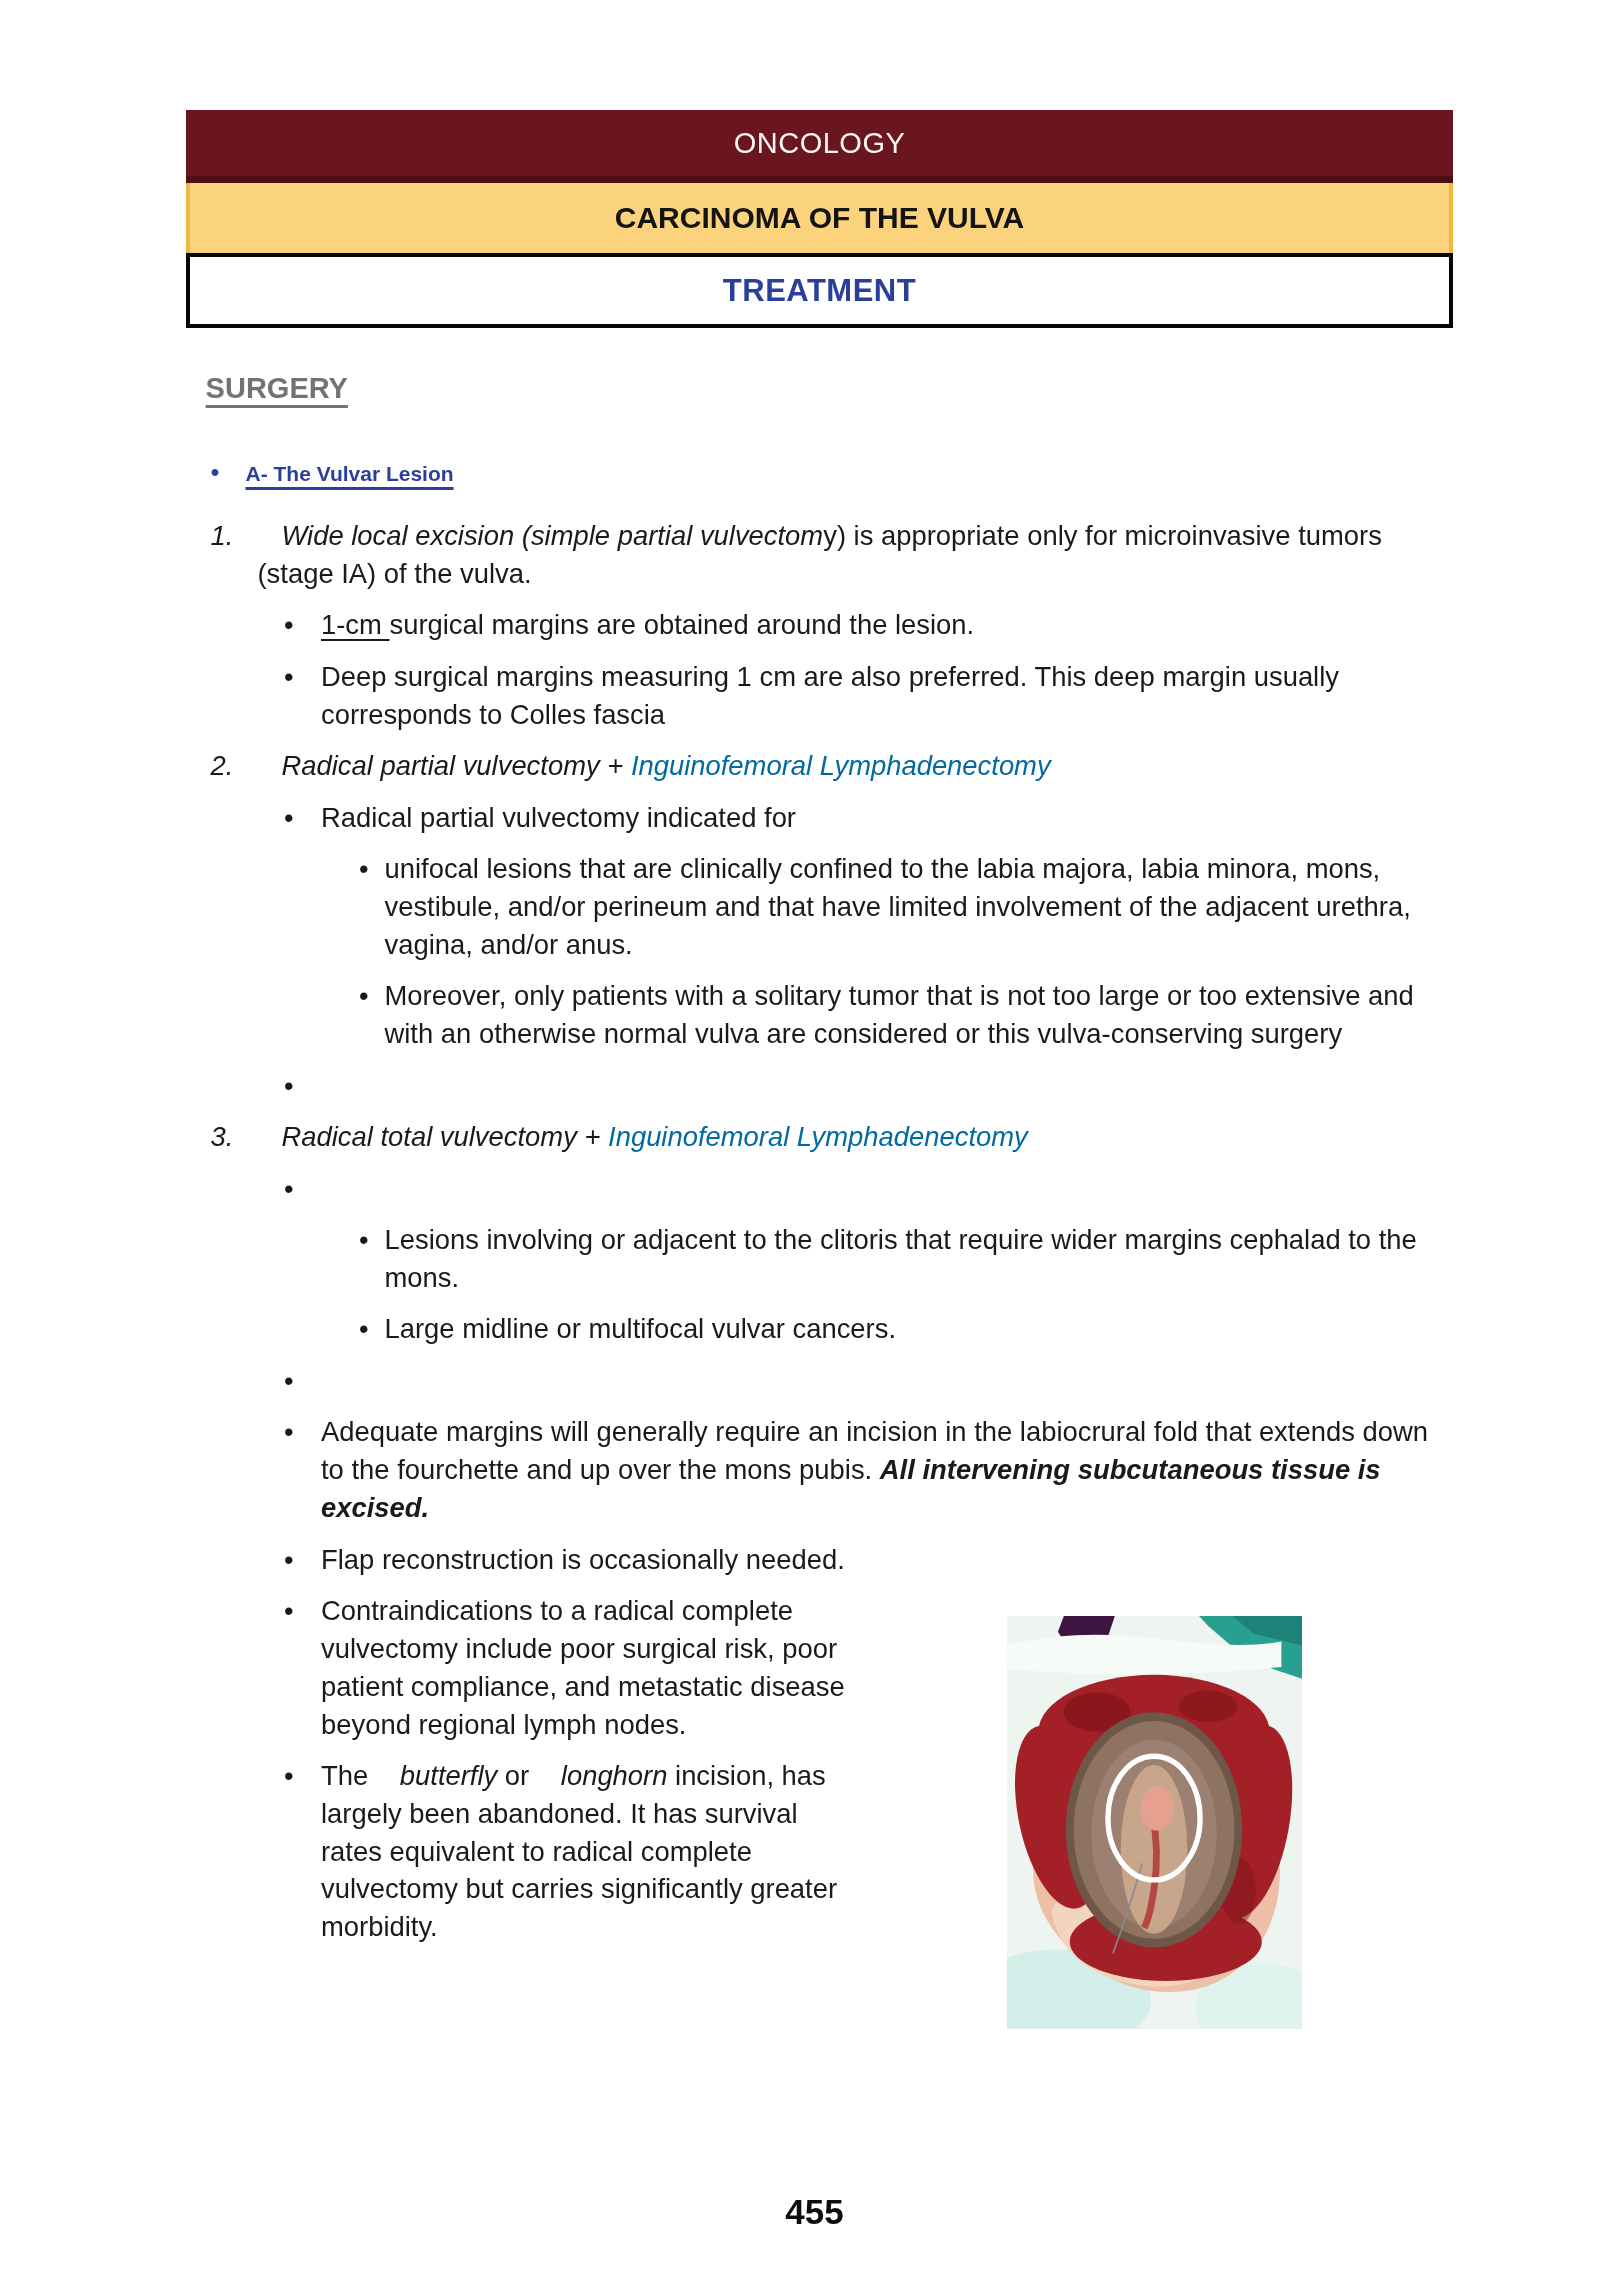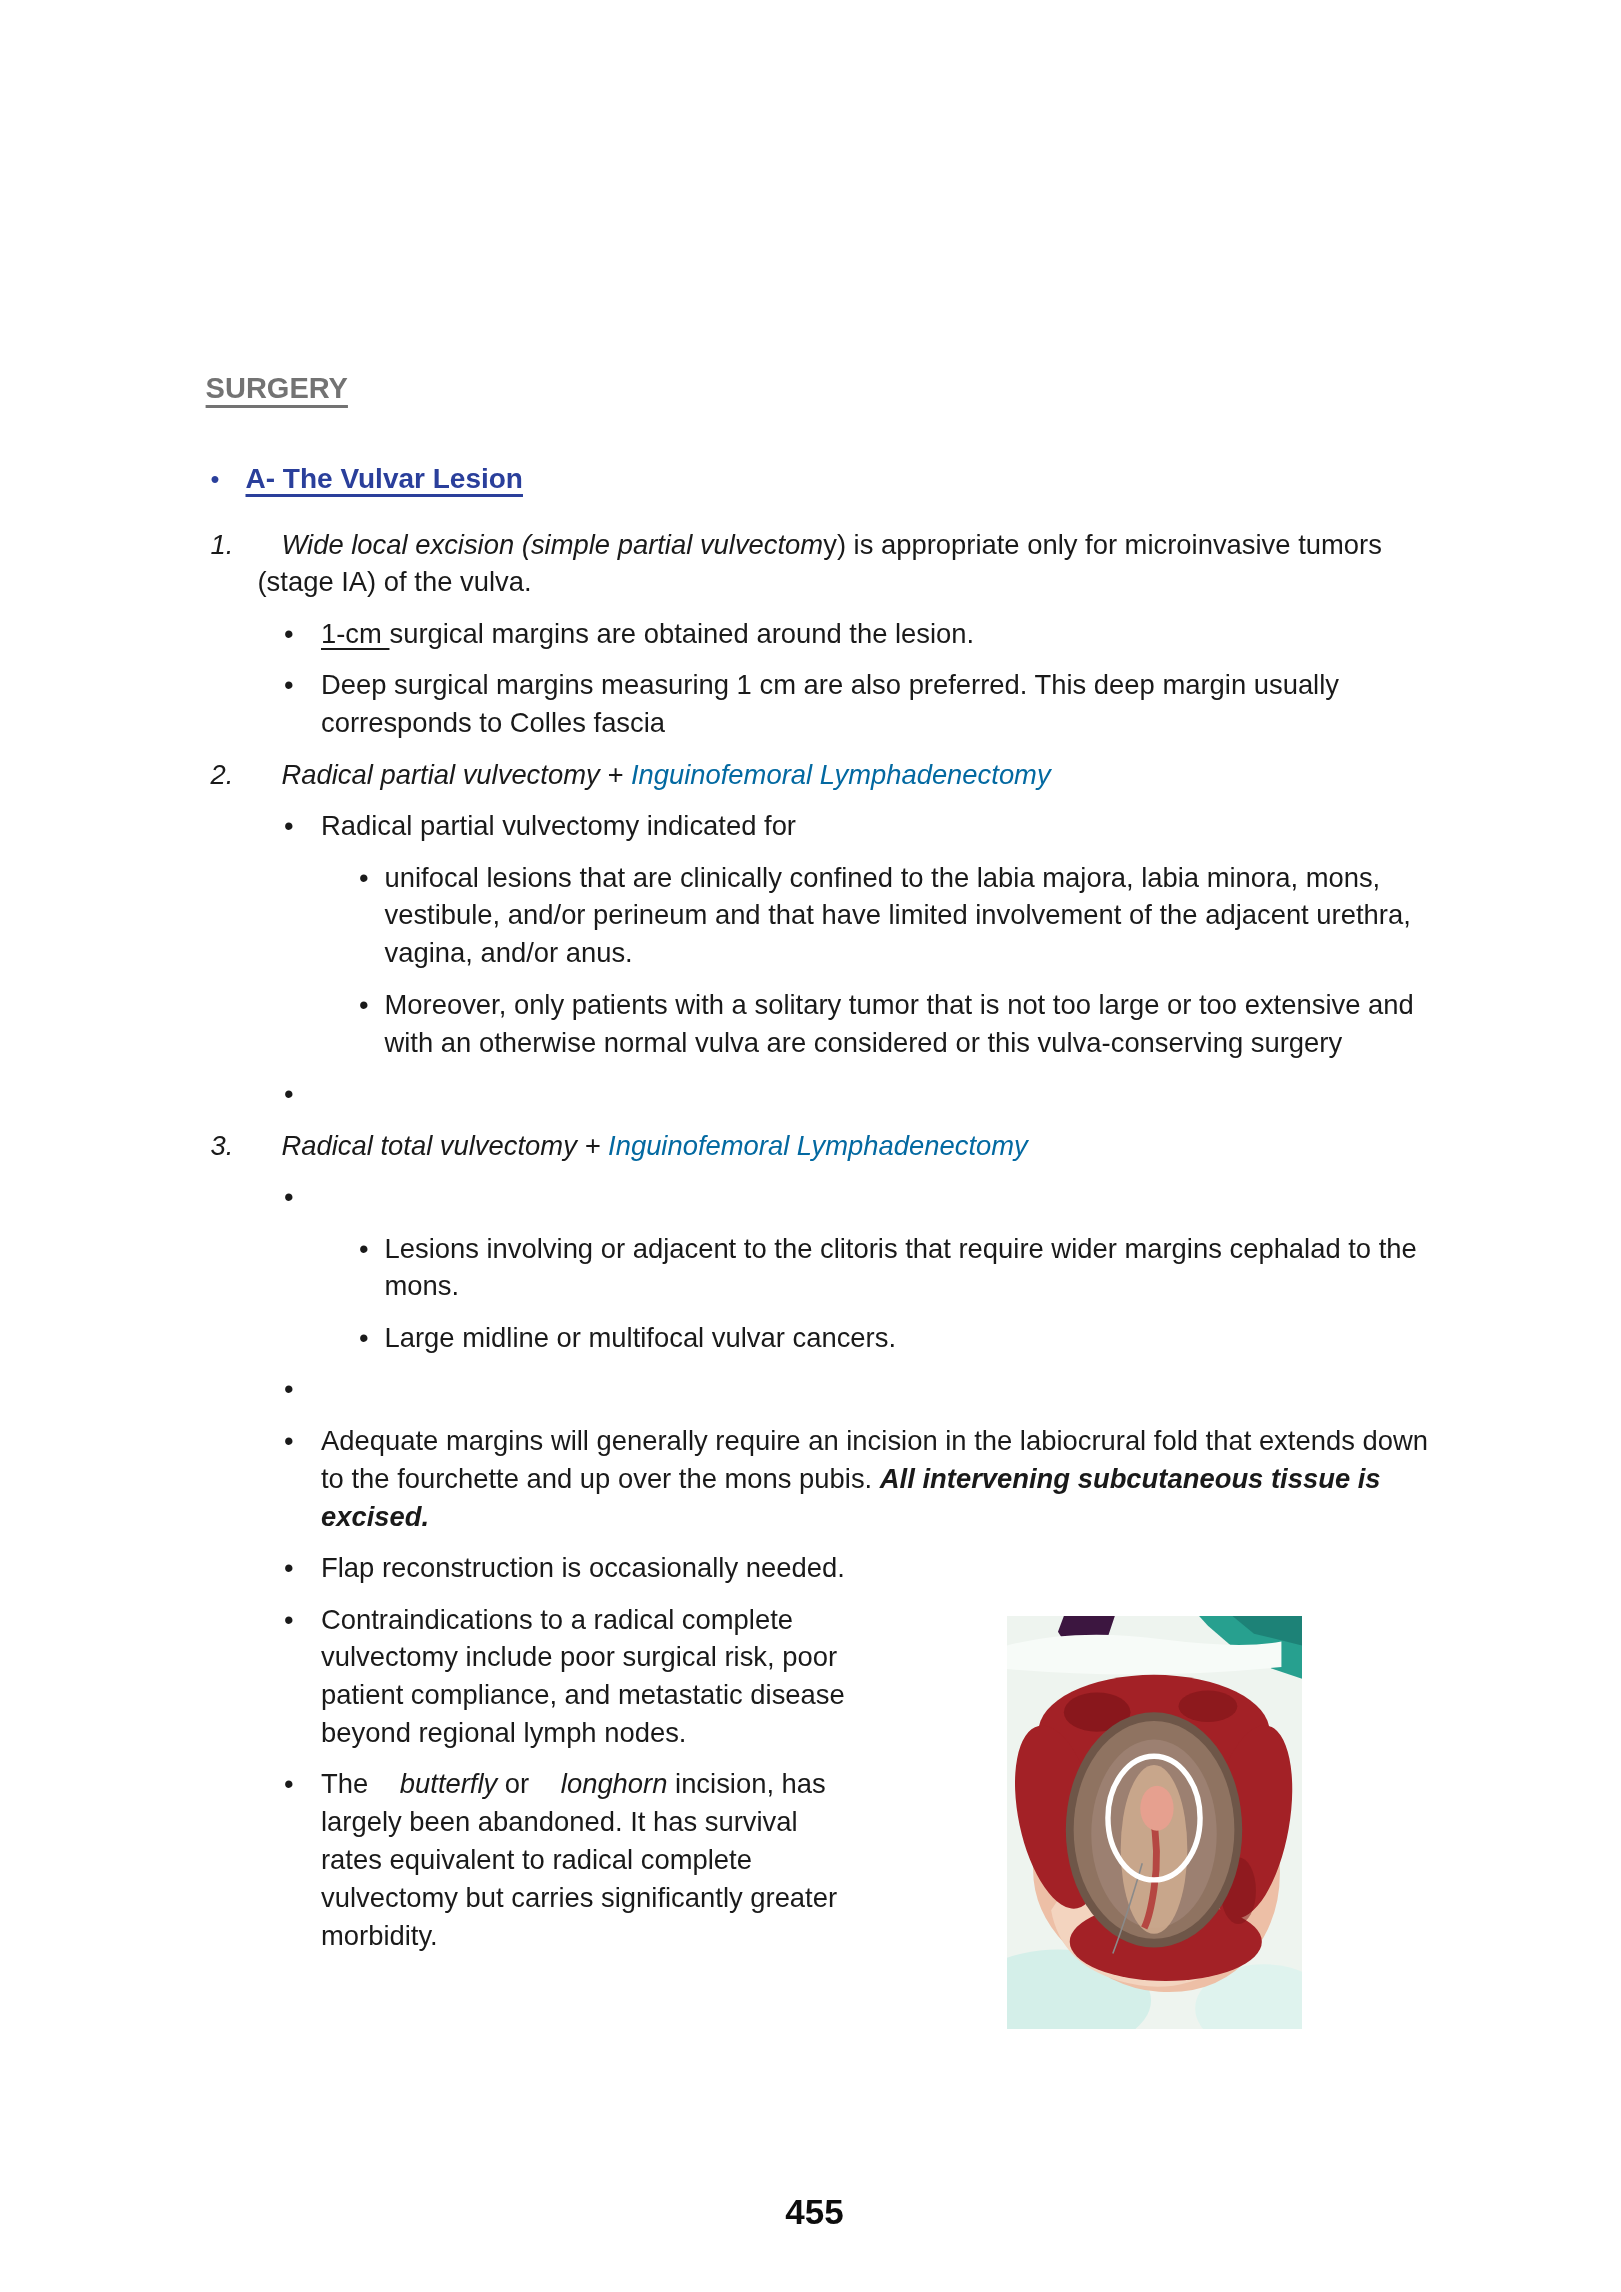--- a/index.html
+++ b/index.html
@@ -20,21 +20,21 @@
     color:#2a3f9b;font-size:31px;font-weight:bold;letter-spacing:0.5px;}
 
   
   .content{position:absolute;left:186px;top:368px;width:1245px;font-size:27.4px;line-height:1.38;}
   .surgery-heading{
     margin:0 0 23.5px 19.6px;font-size:29px;font-weight:bold;color:#737373;
     text-decoration:underline;text-decoration-thickness:2.9px;text-underline-offset:6.9px;
   }
   .subsection{display:flex;padding-left:24.5px;margin-bottom:27.4px;align-items:baseline;}
   .subsection .marker{width:35px;color:#2a3f9b;font-size:25.5px;}
-  .subsection .label{color:#2a3f9b;font-weight:bold;font-size:28px;
+  .subsection .label{color:#2a3f9b;font-weight:bold;font-size:21px;
     text-decoration:underline;text-decoration-thickness:2.5px;text-underline-offset:5.9px;margin-top:28px;}
 
   .block{display:flex;margin-bottom:13.7px;align-items:baseline;}
   .block .marker{flex:none;}
   .block .text{flex:1 1 auto;}
   .block.num{padding-left:24.5px;margin-top:11.8px;}
   .block.num .marker{width:47px;font-style:italic;}
   .block.b2{padding-left:98px;}
   .block.b2 .marker{width:37px;}
   .block.b3{padding-left:173px;}
@@ -53,20 +53,31 @@
 
   
   .pagenum{position:absolute;left:4px;top:2192px;width:100%;text-align:center;
     font-size:35px;font-weight:bold;color:#0d0d0d;}
 </style>
 </head>
 <body>
 
 <div class="page">
 
+  <div class="hdr">
+    <div class="bar bar-oncology">
+      <span>ONCOLOGY</span>
+    </div>
+    <div class="bar bar-carcinoma">
+      <span>CARCINOMA OF THE VULVA</span>
+    </div>
+    <div class="bar bar-treatment">
+      <span>TREATMENT</span>
+    </div>
+  </div>
 
   <div class="content">
     <div class="surgery-heading">SURGERY</div>
     <div class="subsection">
       <span class="marker">•</span>
       <span class="label">A- The Vulvar Lesion</span>
     </div>
     <div id="blocks">
   <div class="block num">
     <span class="marker">1.</span>

